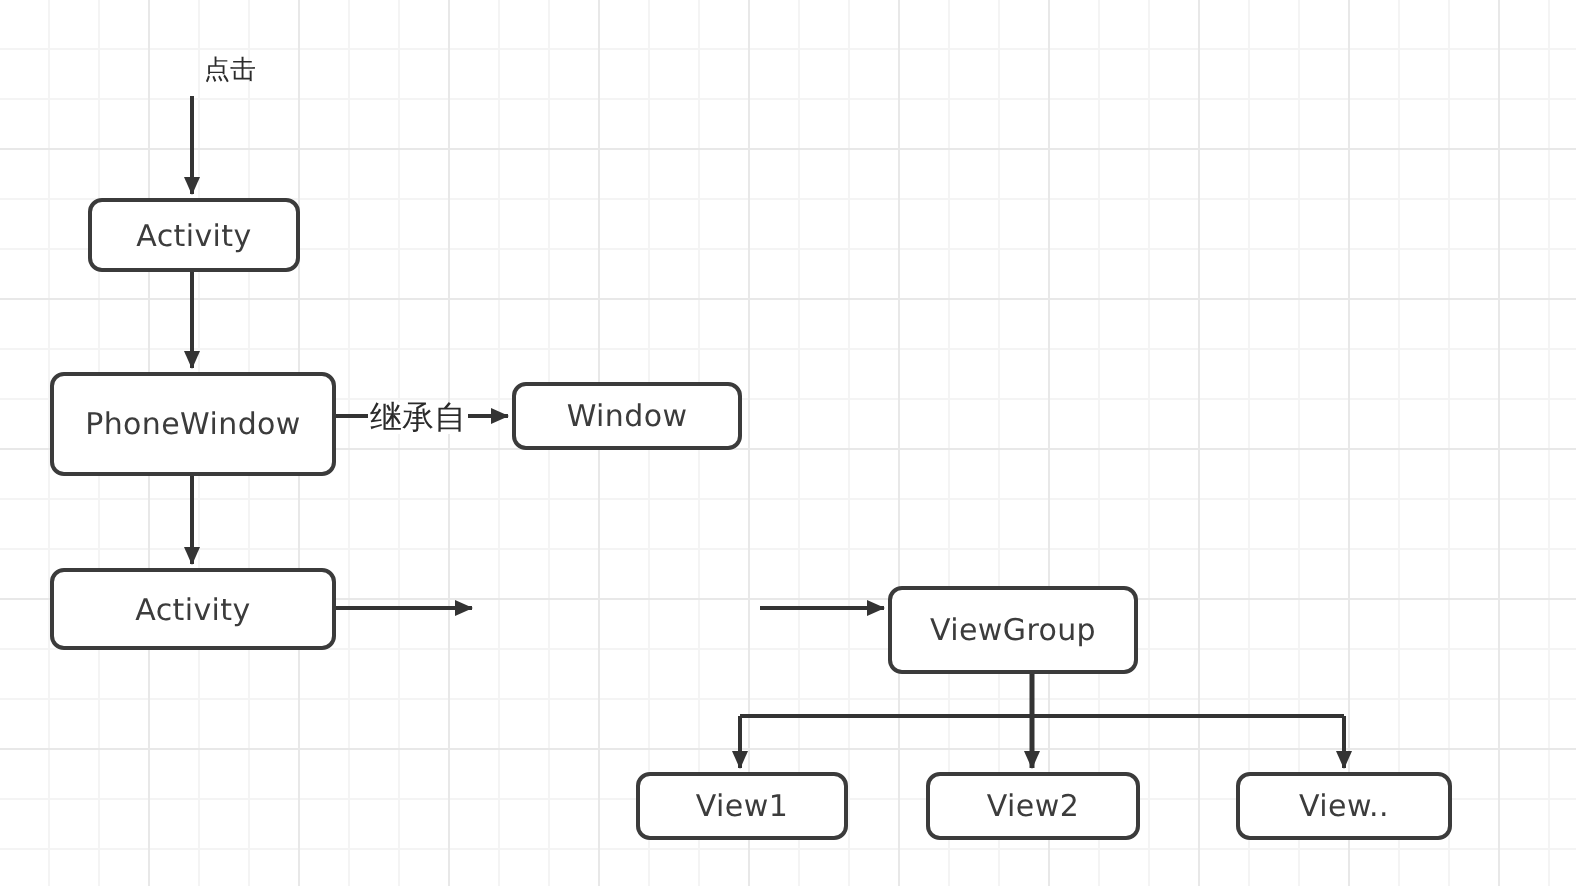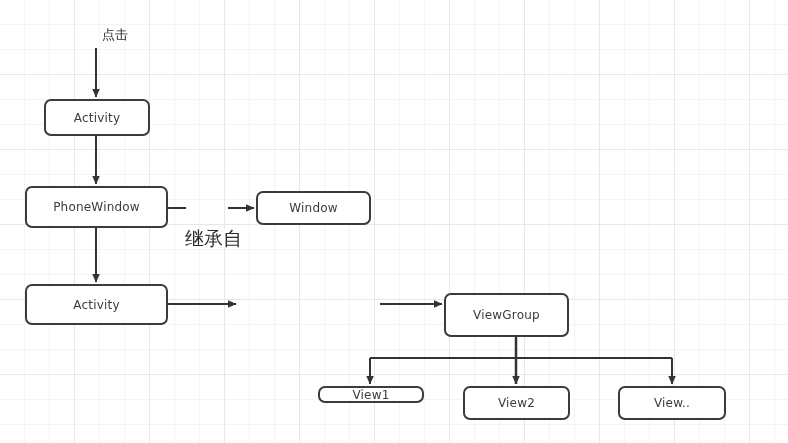--- a/index.html
+++ b/index.html
@@ -37,35 +37,34 @@
   .node {
     position: absolute;
     box-sizing: border-box;
     background: #ffffff;
     border: 2px solid #3b3b3b;
     border-radius: 7px;
     display: flex;
     align-items: center;
     justify-content: center;
     color: #3c3c3c;
-    font-size: 12px;
+    font-size: 15px;
     font-family: "DejaVu Sans", "Liberation Sans", sans-serif;
     letter-spacing: 0.2px;
     white-space: nowrap;
   }
   .edge-label {
     position: absolute;
     background: #ffffff;
     color: #2b2b2b;
-    font-size: 19px;
+    font-size: 16px;
     font-family: "DejaVu Sans", "Liberation Sans", sans-serif;
     line-height: 1;
     white-space: nowrap;
     padding: 0 1px;
-    margin-top: 28px;
   }
   .free-label {
     position: absolute;
     color: #2b2b2b;
     font-size: 13px;
     font-family: "DejaVu Sans", "Liberation Sans", sans-serif;
     white-space: nowrap;
   }
 </style>
 </head>
@@ -116,38 +115,38 @@
       <line x1="516" y1="358" x2="516" y2="384" stroke="#333333" stroke-width="2.5" marker-end="url(#arrow)"></line>
 
       <line x1="672" y1="358" x2="672" y2="384" stroke="#333333" stroke-width="2" marker-end="url(#arrow)"></line>
     </g>
   </svg>
 
   <div class="node" style="left:44px; top:99px; width:106px; height:37px;">
     <span>Activity</span>
   </div>
 
-  <div class="node" style="left:25px; top:186px; width:143px; height:42px;">
+  <div class="node" style="left:25px; top:186px; width:143px; height:52px;">
     <span>PhoneWindow</span>
   </div>
 
   <div class="node" style="left:256px; top:191px; width:115px; height:34px;">
     <span>Window</span>
   </div>
 
   <div class="node" style="left:25px; top:284px; width:143px; height:41px;">
     <span>Activity</span>
   </div>
 
 
   <div class="node" style="left:444px; top:293px; width:125px; height:44px;">
     <span>ViewGroup</span>
   </div>
 
-  <div class="node" style="left:318px; top:386px; width:106px; height:17px;">
+  <div class="node" style="left:318px; top:386px; width:106px; height:34px;">
     <span>View1</span>
   </div>
 
   <div class="node" style="left:463px; top:386px; width:107px; height:34px;">
     <span>View2</span>
   </div>
 
   <div class="node" style="left:618px; top:386px; width:108px; height:34px;">
     <span>View..</span>
   </div>

